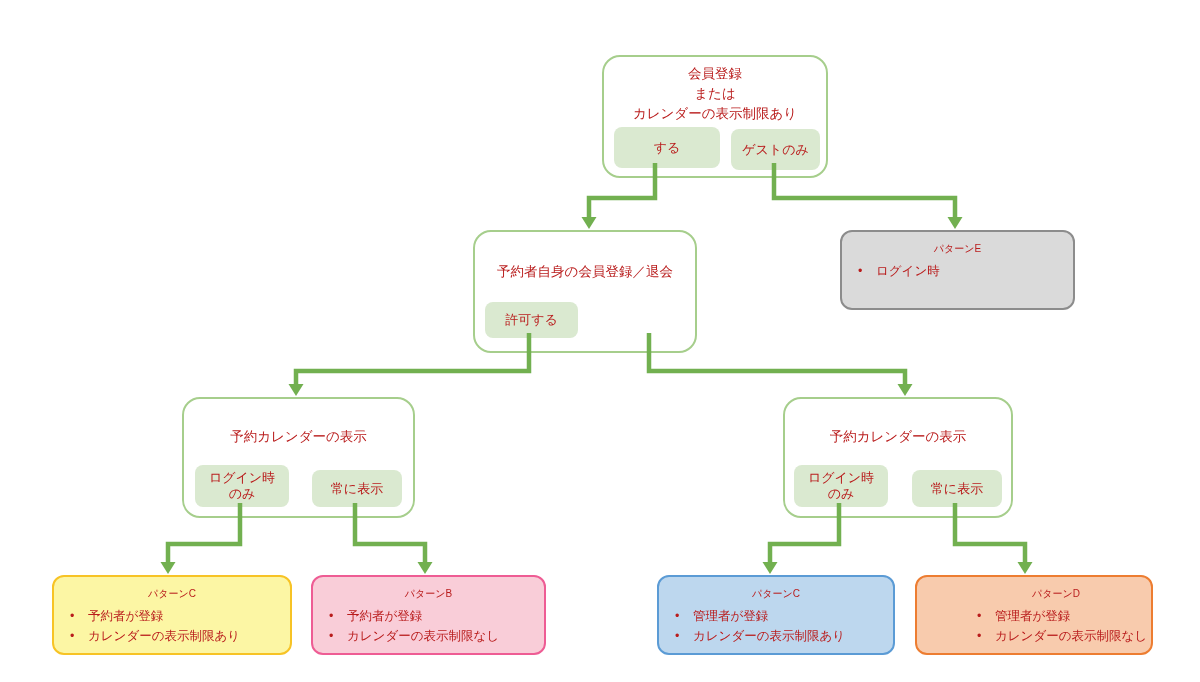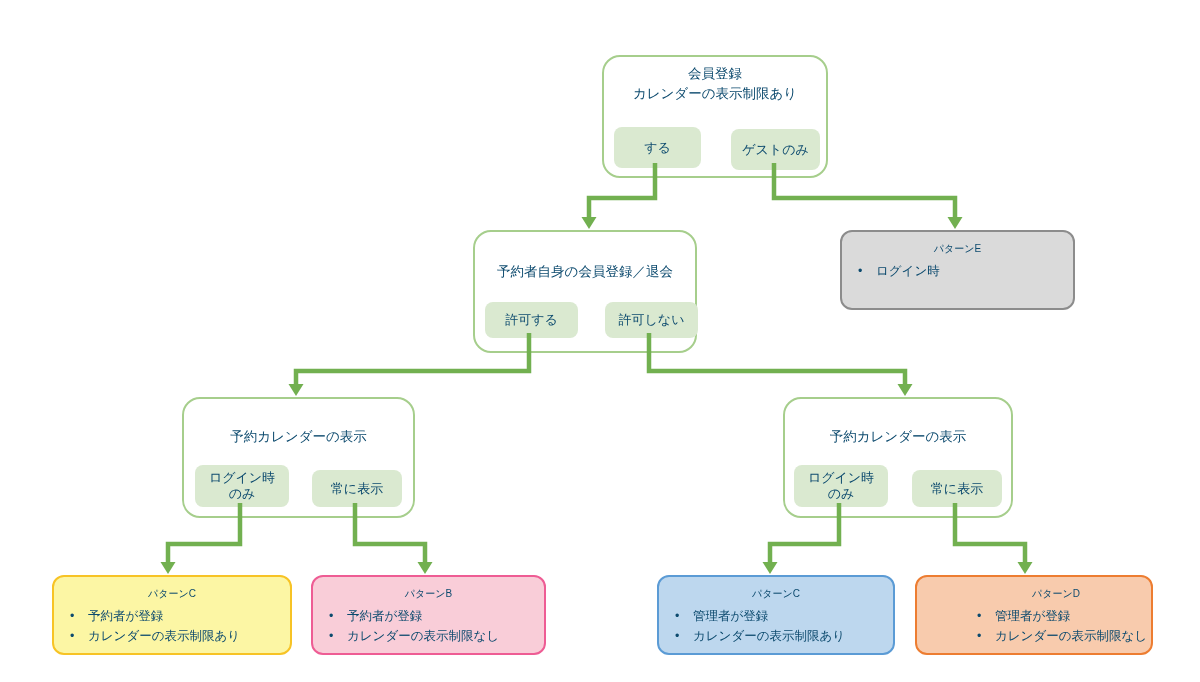--- a/index.html
+++ b/index.html
@@ -1,18 +1,18 @@
 <!DOCTYPE html>
 <html style="--connector-green: #72B050; --node-border-green: #A6CE8C; --chip-green: #DAE9D0; --pattern-a-fill: #FCF6A4; --pattern-a-border: #F7C325; --pattern-b-fill: #F9CDD8; --pattern-b-border: #EE5C94; --pattern-c-fill: #BDD7EE; --pattern-c-border: #5B9BD5; --pattern-d-fill: #F8CBAD; --pattern-d-border: #ED7D31; --pattern-e-fill: #DADADA; --pattern-e-border: #8C8C8C;"><head>
 <meta charset="utf-8">
 <style>
   html,body{margin:0;padding:0;background:#ffffff;}
   .canvas{
     position:relative;width:1200px;height:682px;background:#ffffff;
-    font-family:"Liberation Sans",sans-serif;color:#0c4a6e;overflow:hidden;
+    font-family:"Liberation Sans",sans-serif;color:#b91c1c;overflow:hidden;
   }
   
   .node{
     position:absolute;background:#ffffff;
     border:2px solid var(--node-border-green,#A6CE8C);
     border-radius:18px;box-sizing:border-box;
   }
   .node-title{
     position:absolute;left:0;right:0;text-align:center;
     font-size:13.5px;line-height:20px;white-space:nowrap;
@@ -36,21 +36,21 @@
   .pattern-c{background:var(--pattern-c-fill,#BDD7EE);border-color:var(--pattern-c-border,#5B9BD5);}
   .pattern-d{background:var(--pattern-d-fill,#F8CBAD);border-color:var(--pattern-d-border,#ED7D31);padding-left:44px;}
   .pattern-e{background:var(--pattern-e-fill,#DADADA);border-color:var(--pattern-e-border,#8C8C8C);}
   
   svg.wires{position:absolute;left:0;top:0;width:1200px;height:682px;pointer-events:none;z-index:3;}
   .connector{fill:none;stroke:var(--connector-green,#72B050);stroke-width:4.5;stroke-linejoin:miter;}
   .arrowhead{fill:var(--connector-green,#72B050);stroke:none;}
   
   #root{left:602px;top:55px;width:226px;height:123px;}
   #root .node-title{top:7px;}
-  #root .chip1{left:10px;top:70px;width:87px;height:41px;}
+  #root .chip1{left:10px;top:70px;width:106px;height:41px;}
   #root .chip2{left:127px;top:72px;width:89px;height:41px;}
   #selfreg{left:473px;top:230px;width:224px;height:123px;}
   #selfreg .node-title{top:30px;}
   #selfreg .chip1{left:10px;top:70px;width:93px;height:36px;}
   #selfreg .chip2{left:130px;top:70px;width:93px;height:36px;}
   #cal-left{left:182px;top:397px;width:233px;height:121px;}
   #cal-left .node-title{top:28px;}
   #cal-left .chip1{left:11px;top:66px;width:94px;height:42px;}
   #cal-left .chip2{left:128px;top:71px;width:90px;height:37px;}
   #cal-right{left:783px;top:397px;width:230px;height:121px;}
@@ -64,30 +64,30 @@
   #pat-e{left:840px;top:230px;width:235px;height:80px;}
 </style>
 </head>
 <body>
 
 <div class="canvas">
 
   <div class="node" id="root">
     <div class="node-title">
       <div>会員登録</div>
+      <div>または</div>
       <div>カレンダーの表示制限あり</div>
     </div>
     <div class="chip chip1">する</div>
     <div class="chip chip2">ゲストのみ</div>
   </div>
 
   <div class="node" id="selfreg">
     <div class="node-title">予約者自身の会員登録／退会</div>
     <div class="chip chip1">許可する</div>
-    <div class="chip chip2">許可しない</div>
   </div>
 
   <div class="node" id="cal-left">
     <div class="node-title">予約カレンダーの表示</div>
     <div class="chip chip1">
       <span>ログイン時</span>
       <span>のみ</span>
     </div>
     <div class="chip chip2">常に表示</div>
   </div>

